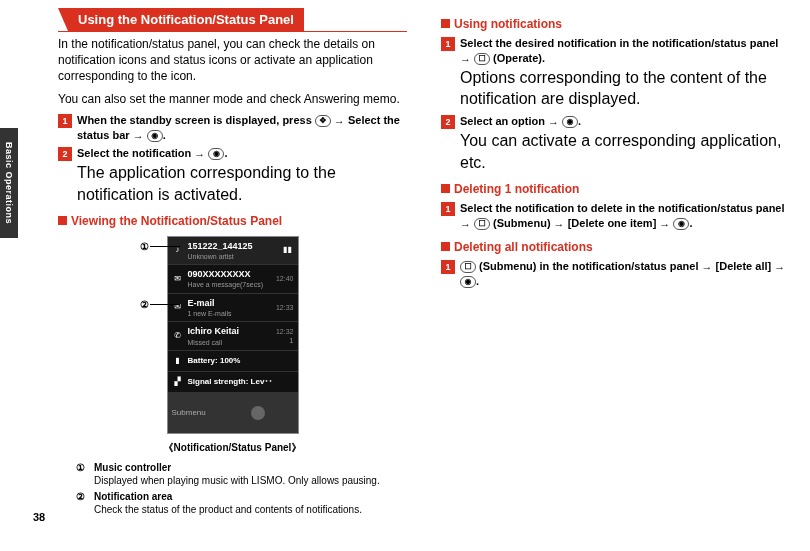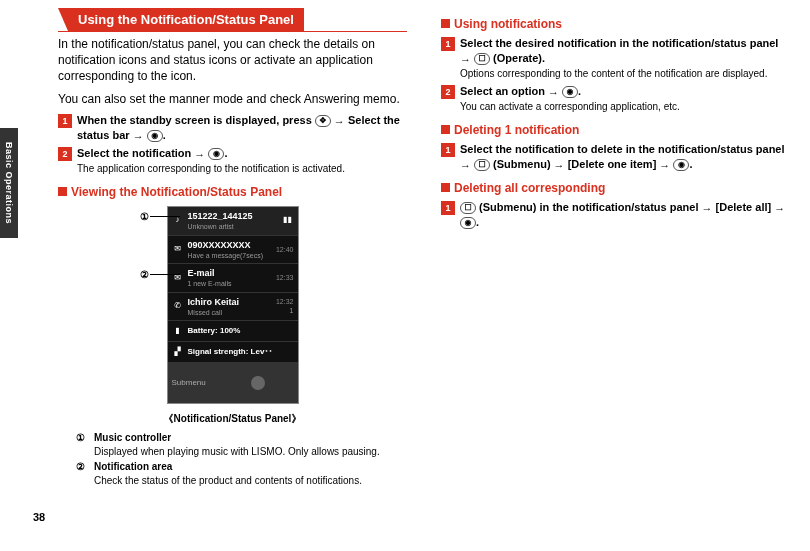--- a/index.html
+++ b/index.html
@@ -91,21 +91,21 @@
     color: #fff;
     font-weight: bold;
     text-align: center;
     line-height: 14px;
     font-size: 9px;
     flex-shrink: 0;
     margin-top: 1px;
   }
   .step-body { flex: 1; }
   .step-head { font-weight: bold; font-size: 11px; }
-  .step-sub { font-size: 10px; margin-top: 1px; }
+  .step-sub { font-size: 16px; margin-top: 1px; }
   .plain { font-size: 12px; margin-bottom: 6px; }
   .keycap {
     display: inline-block;
     border: 1px solid #555;
     border-radius: 6px;
     padding: 0 3px;
     font-size: 8px;
     line-height: 10px;
     vertical-align: 1px;
     background: #fff;
@@ -333,21 +333,21 @@
     <div class="step">
       <span class="step-num">1</span>
       <div class="step-body">
         <span class="step-head">
           <span>Select the notification to delete in the notification/status panel → </span><span class="keycap">☐</span><span> (Submenu) → [Delete one item] → </span><span class="keycap">◉</span><span>.</span>
         </span>
       </div>
     </div>
 
     <div class="subhead">
-      <span class="sq"></span><span>Deleting all corresponding</span>
+      <span class="sq"></span><span>Deleting all notifications</span>
     </div>
     <div class="step">
       <span class="step-num">1</span>
       <div class="step-body">
         <span class="step-head">
           <span class="keycap">☐</span><span> (Submenu) in the notification/status panel → [Delete all] → </span><span class="keycap">◉</span><span>.</span>
         </span>
       </div>
     </div>
   </div>

